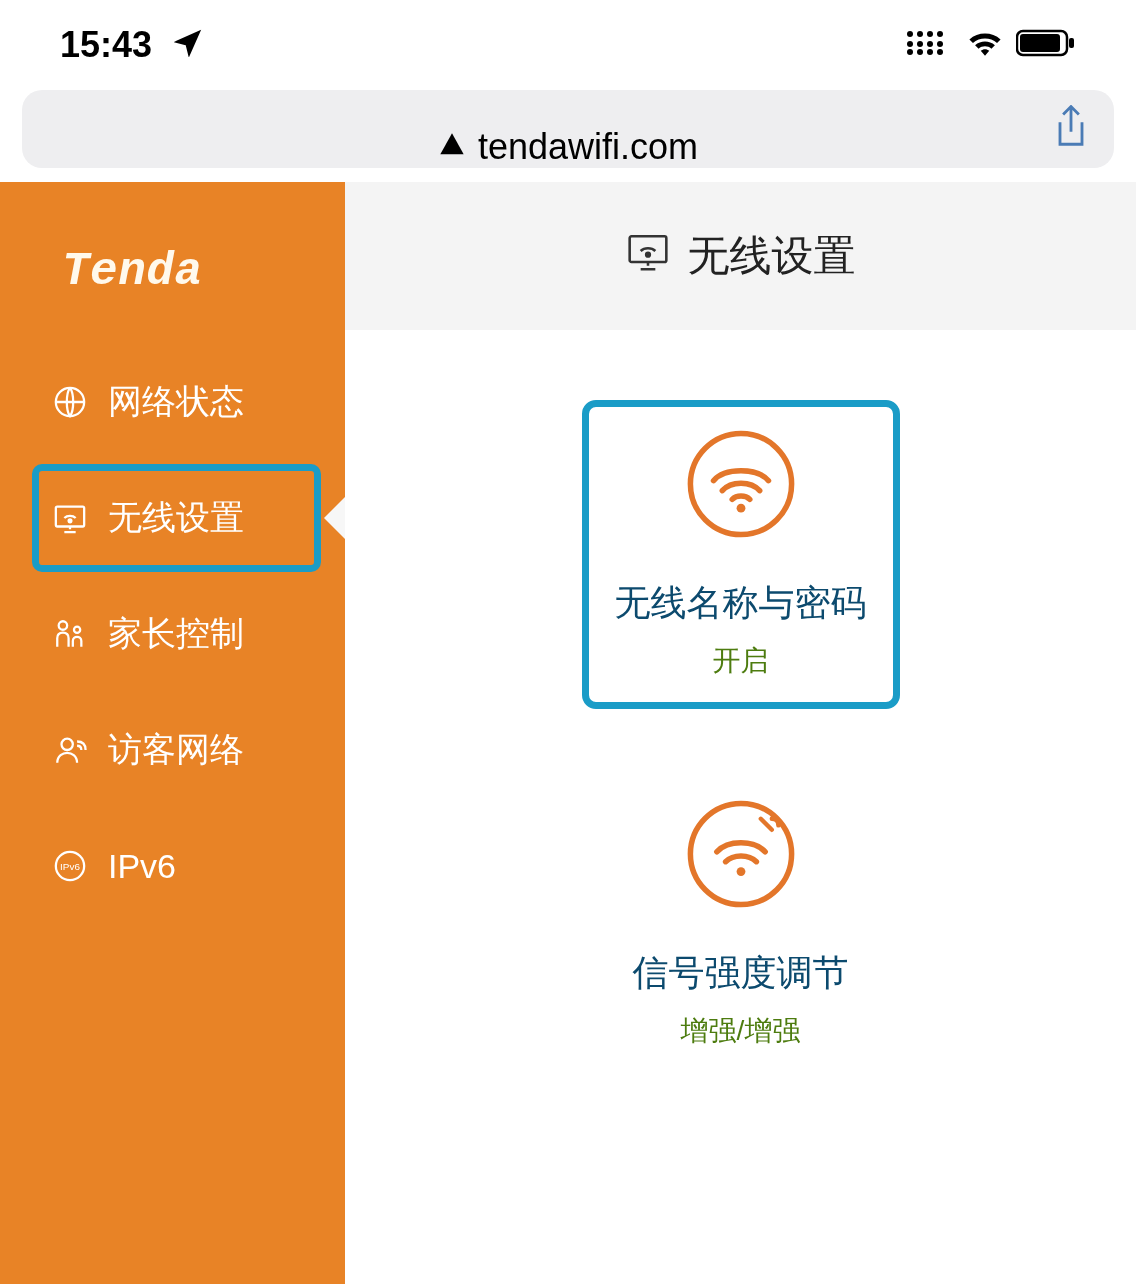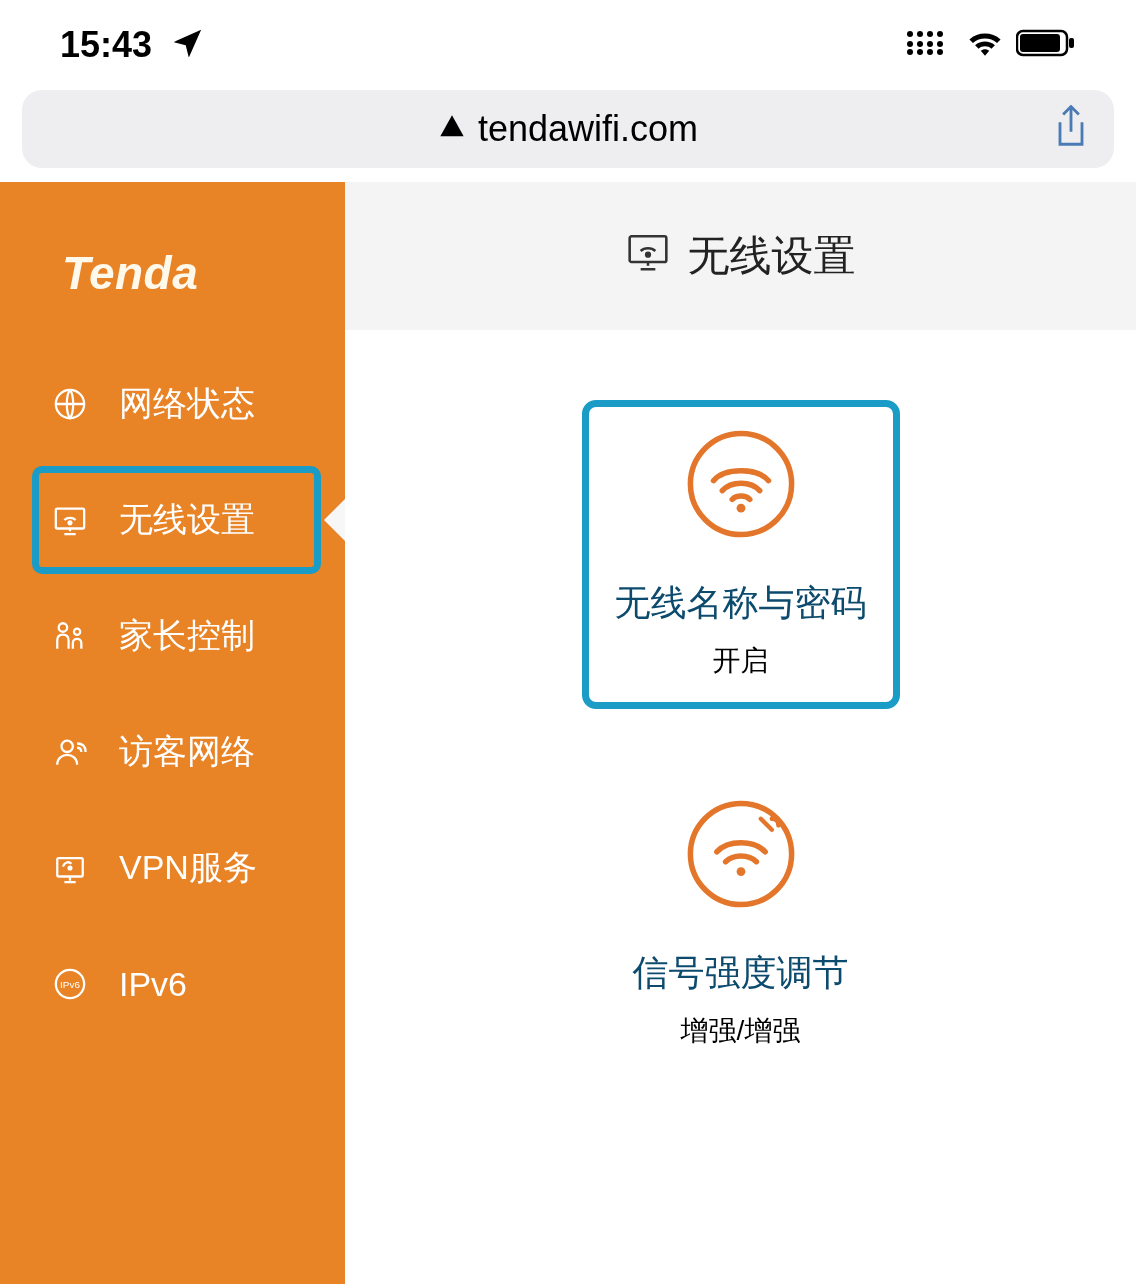--- a/index.html
+++ b/index.html
@@ -30,21 +30,21 @@
       gap: 14px;
     }
     .address-bar-wrap {
       padding: 8px 22px 14px 22px;
     }
     .address-bar {
       background: #eeeef0;
       border-radius: 20px;
       height: 78px;
       display: flex;
-      align-items: center;
+      align-items: flex-end;
       justify-content: center;
       position: relative;
     }
     .address-content {
       display: flex;
       align-items: center;
       gap: 12px;
       font-size: 36px;
       color: #000;
     }
@@ -61,36 +61,36 @@
     }
     .sidebar {
       width: 345px;
       background: #e88326;
       color: #fff;
       display: flex;
       flex-direction: column;
     }
     .logo {
       padding: 64px 0 0 62px;
-      font-family: Liberation Sans, sans-serif;
+      font-family: Liberation Mono, monospace;
       font-style: italic;
       font-weight: bold;
       font-size: 46px;
       letter-spacing: 0.5px;
       color: #fff9ec;
     }
     .nav {
       margin-top: 46px;
       display: flex;
       flex-direction: column;
     }
     .nav-item {
       display: flex;
       align-items: center;
-      gap: 29px;
+      gap: 18px;
       padding: 0 0 0 50px;
       height: 116px;
       font-size: 34px;
       color: #fff;
       position: relative;
       cursor: pointer;
       text-align: center;
     }
     .nav-item.active {
       position: relative;
@@ -155,21 +155,21 @@
     .card-icon {
       margin-bottom: 24px;
     }
     .card-title {
       font-size: 36px;
       color: #0c4a6e;
       margin-top: 4px;
     }
     .card-sub {
       font-size: 28px;
-      color: #000000;
+      color: #4d7c0f;
       margin-top: 6px;
     }
     .icon-wrap { display:flex; align-items:center; justify-content:center; width:40px; }
   </style>
 </head>
 <body>
 
 <div class="status-bar">
   <div class="status-left">
     <span>15:43</span>
@@ -272,30 +272,20 @@
       <div class="nav-item">
         <span class="icon-wrap">
           <svg width="34" height="34" viewBox="0 0 24 24" fill="none" stroke="#fff" stroke-width="1.6">
               <circle cx="10" cy="8" r="4"></circle>
               <path d="M3 21 C3 16 7 14 10 14 C13 14 17 16 17 21 M17 9 C19 9 20 10 20 12 M17 6 C21 6 23 8 23 12"></path>
             </svg>
         </span>
         <span>访客网络</span>
       </div>
 
-      <div class="nav-item">
-        <span class="icon-wrap">
-          <svg width="34" height="34" viewBox="0 0 24 24" fill="none" stroke="#fff" stroke-width="1.6">
-              <rect x="3" y="5" width="18" height="13" rx="1"></rect>
-              <path d="M12 21 L12 18 M8 22 L16 22 M7 11 C8 8 11 7 13 9 M17 11.5 L17 11.5"></path>
-              <circle cx="12" cy="12" r="1" fill="#fff"></circle>
-            </svg>
-        </span>
-        <span>VPN服务</span>
-      </div>
 
       <div class="nav-item">
         <span class="icon-wrap">
           <svg width="34" height="34" viewBox="0 0 24 24" fill="none" stroke="#fff" stroke-width="1.6">
               <circle cx="12" cy="12" r="10"></circle>
               <text x="12" y="15" font-size="7" fill="#fff" stroke="none" text-anchor="middle" font-family="Arial">IPv6</text>
             </svg>
         </span>
         <span>IPv6</span>
       </div>

